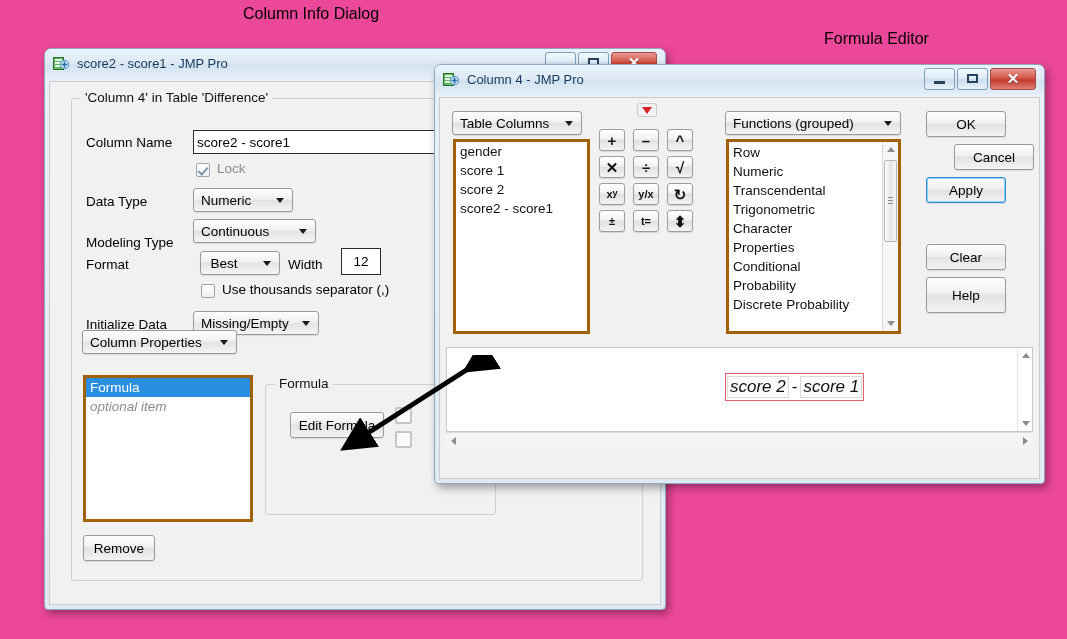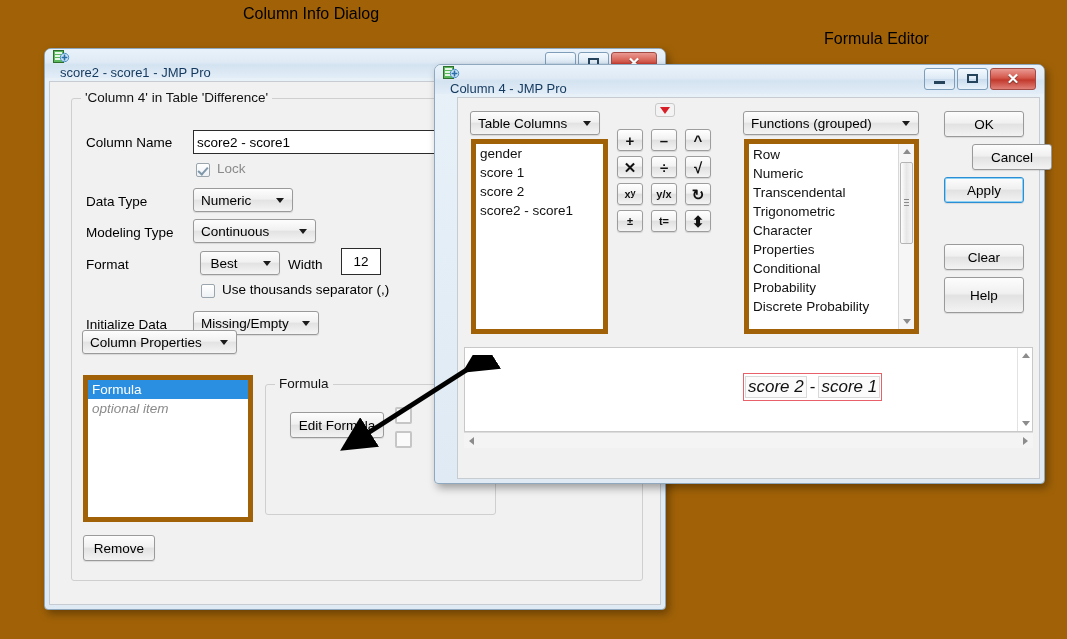--- a/index.html
+++ b/index.html
@@ -5,21 +5,21 @@
   html, body {
     margin: 0; padding: 0;
     width: 1067px; height: 639px;
     background: #ffffff;
     font-family: "Liberation Sans", sans-serif;
     overflow: hidden;
   }
   #stage {
     position: relative;
     width: 1067px; height: 639px;
-    background: #a16207;
+    background: #ec4899;
   }
 
   
   .annot-caption {
     position: absolute;
     font-family: "Liberation Sans", sans-serif;
     font-size: 16px;
     color: #000;
     white-space: nowrap;
   }
@@ -40,23 +40,23 @@
     border: 1px solid #c6ccd2;
     box-sizing: border-box;
   }
   .titlebar {
     position: absolute;
     left: 0; top: 0; right: 0;
     height: 29px;
     border-radius: 6px 6px 0 0;
     background: linear-gradient(to bottom, #e9f2fa 0%, #dfeaf5 45%, #d4e3f1 55%, #e2edf7 100%);
     display: flex;
+    align-items: center;
     padding-left: 8px;
     box-sizing: border-box;
-    flex-direction: column;
   }
   .title-text {
     font-size: 13px;
     color: #14395e;
     margin-left: 7px;
     white-space: nowrap;
   }
   .jmp-icon {
     width: 17px; height: 16px;
     position: relative;
@@ -191,21 +191,21 @@
     transform: rotate(42deg);
   }
   .chk.big {
     width: 17px; height: 17px;
     border: 2px solid #c6c6c6;
     background: #fafafa;
   }
   .listbox {
     position: absolute;
     background: #fff;
-    border: 5px solid #a16207;
+    border: 3px solid #a16207;
     box-sizing: border-box;
     overflow: hidden;
   }
   .li {
     font-size: 13.5px;
     color: #111;
     padding: 0 4px;
     line-height: 19px;
     white-space: nowrap;
   }
@@ -375,21 +375,21 @@
 
       <div class="chk checked" style="left:146px; top:81px;"></div>
       <div class="lbl" style="left:167px; top:79px; color:#8a8a8a;">Lock</div>
 
       <div class="lbl" style="left:36px; top:112px;">Data Type</div>
       <div class="combo" style="left:143px; top:106px; width:100px; height:24px;">
         <span>Numeric</span>
         <i class="caret"></i>
       </div>
 
-      <div class="lbl" style="left:36px; top:143px;">Modeling Type</div>
+      <div class="lbl" style="left:36px; top:153px;">Modeling Type</div>
       <div class="combo" style="left:143px; top:137px; width:123px; height:24px;">
         <span>Continuous</span>
         <i class="caret"></i>
       </div>
 
       <div class="lbl" style="left:36px; top:175px;">Format</div>
       <div class="combo" style="left:150px; top:169px; width:80px; height:24px; justify-content:center; padding-left:0;">
         <span style="margin-right:32px;">Best</span>
         <i class="caret"></i>
       </div>
@@ -447,21 +447,21 @@
           </div>
         <div class="wbtn">
             <i class="glyph-max"></i>
           </div>
         <div class="wbtn close">
             <span class="glyph-close">✕</span>
           </div>
       </div>
     </div>
 
-    <div class="win-frame-inner" style="top:32px;margin-left:18px;">
+    <div class="win-frame-inner" style="top:32px;">
 
       <div class="combo" style="left:12px; top:13px; width:130px; height:24px;">
         <span>Table Columns</span>
         <i class="caret"></i>
       </div>
       <div class="listbox" style="left:13px; top:41px; width:137px; height:195px;">
         <div class="li">gender</div>
         <div class="li">score 1</div>
         <div class="li">score 2</div>
         <div class="li">score2 - score1</div>

